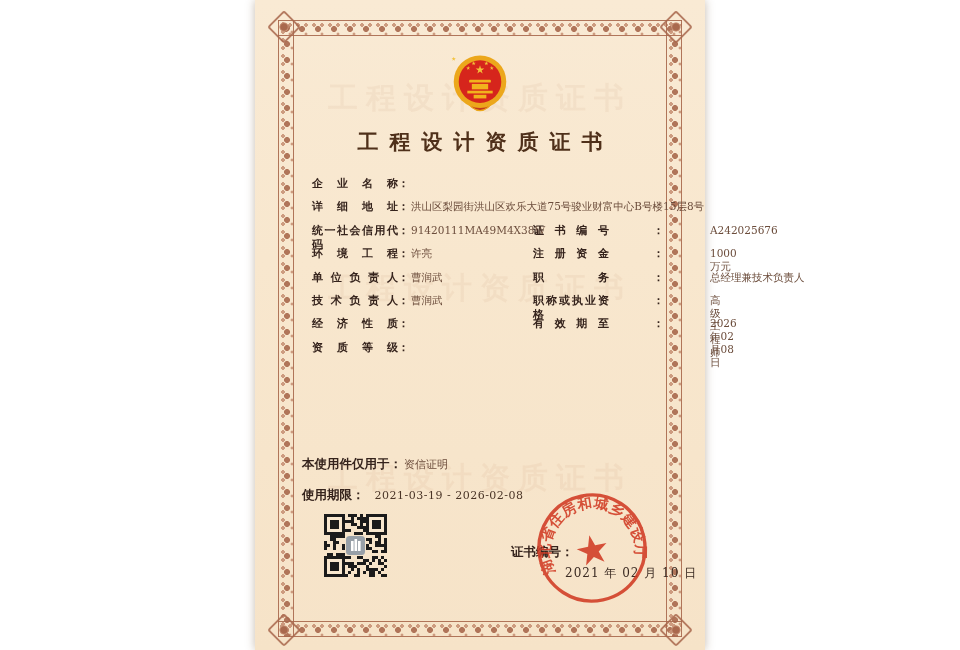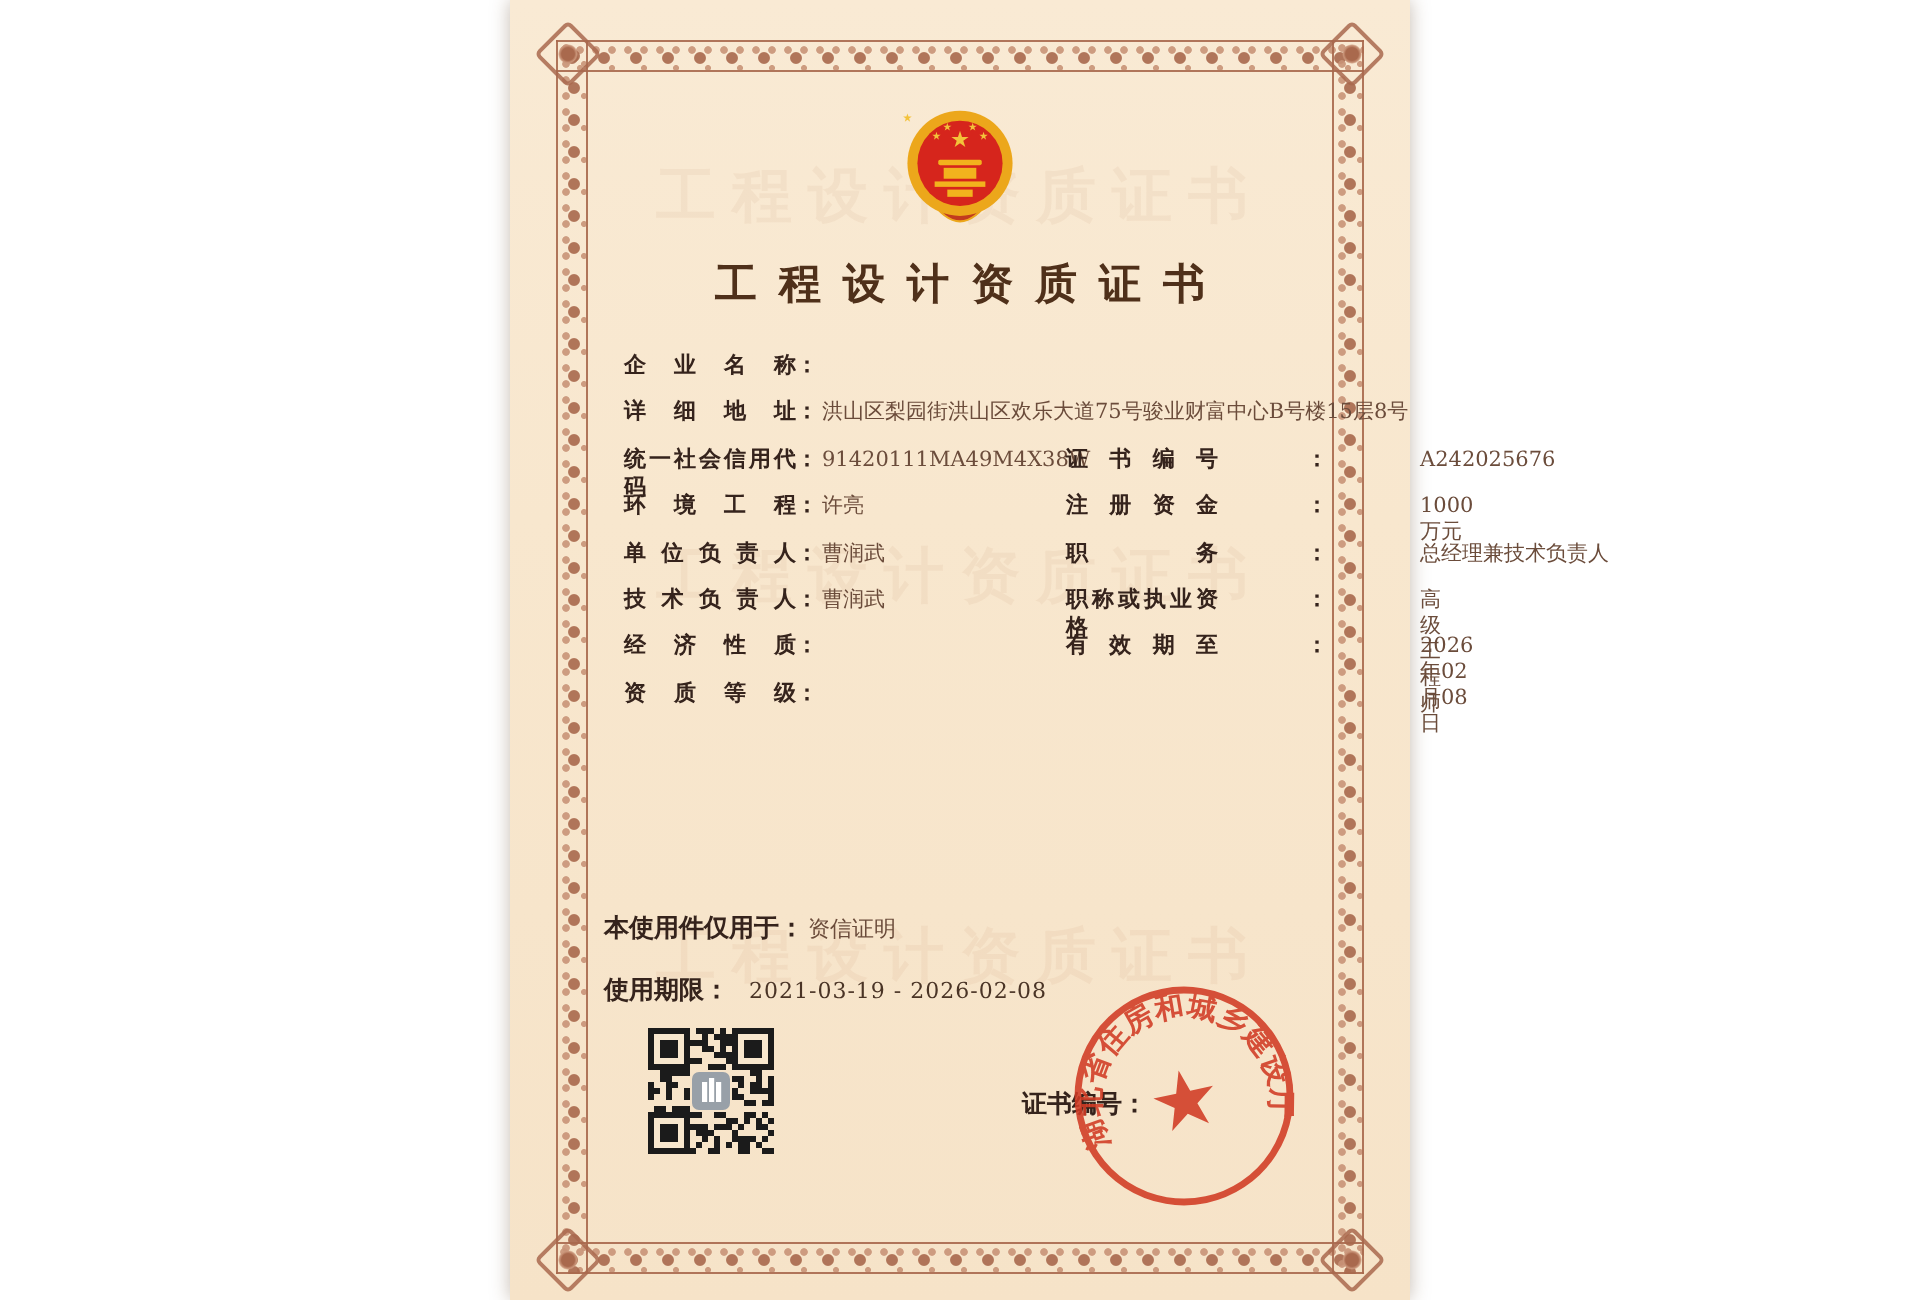--- a/index.html
+++ b/index.html
@@ -341,20 +341,21 @@
         <rect x="22" y="22" width="19" height="19" rx="3.5" fill="#98a0a8"></rect>
         <rect x="27" y="27" width="2.6" height="10" fill="#ffffff"></rect>
         <rect x="30.5" y="25" width="2.6" height="12" fill="#ffffff"></rect>
         <rect x="34" y="27" width="2.6" height="10" fill="#ffffff"></rect>
       </svg>
 
     <div class="authority">
       <span>证书编号</span>
         <span>：</span>
     </div>
+    <div class="issue-date">2021 年 02 月 10 日</div>
 
     <svg class="seal" width="116" height="116" viewBox="0 0 116 116">
       <g transform="rotate(-12 58 58)">
         <circle cx="58" cy="58" r="53" fill="none" stroke="var(--seal_red)" stroke-width="3.4"></circle>
         <path d="M0,-1 L0.2245,-0.309 0.951,-0.309 0.363,0.118 0.588,0.809 0,0.382 -0.588,0.809 -0.363,0.118 -0.951,-0.309 -0.2245,-0.309 Z" transform="translate(58,61) scale(16)" fill="var(--seal_red)"></path>
         <path id="sealArc" d="M 17 74 A 43 43 0 1 1 99 74" fill="none"></path>
         <text font-size="14.5" font-weight="bold" fill="var(--seal_red)" letter-spacing="0.5" font-family="Liberation Sans, sans-serif">
           <textPath href="#sealArc">湖北省住房和城乡建设厅</textPath>
         </text>
       </g>

